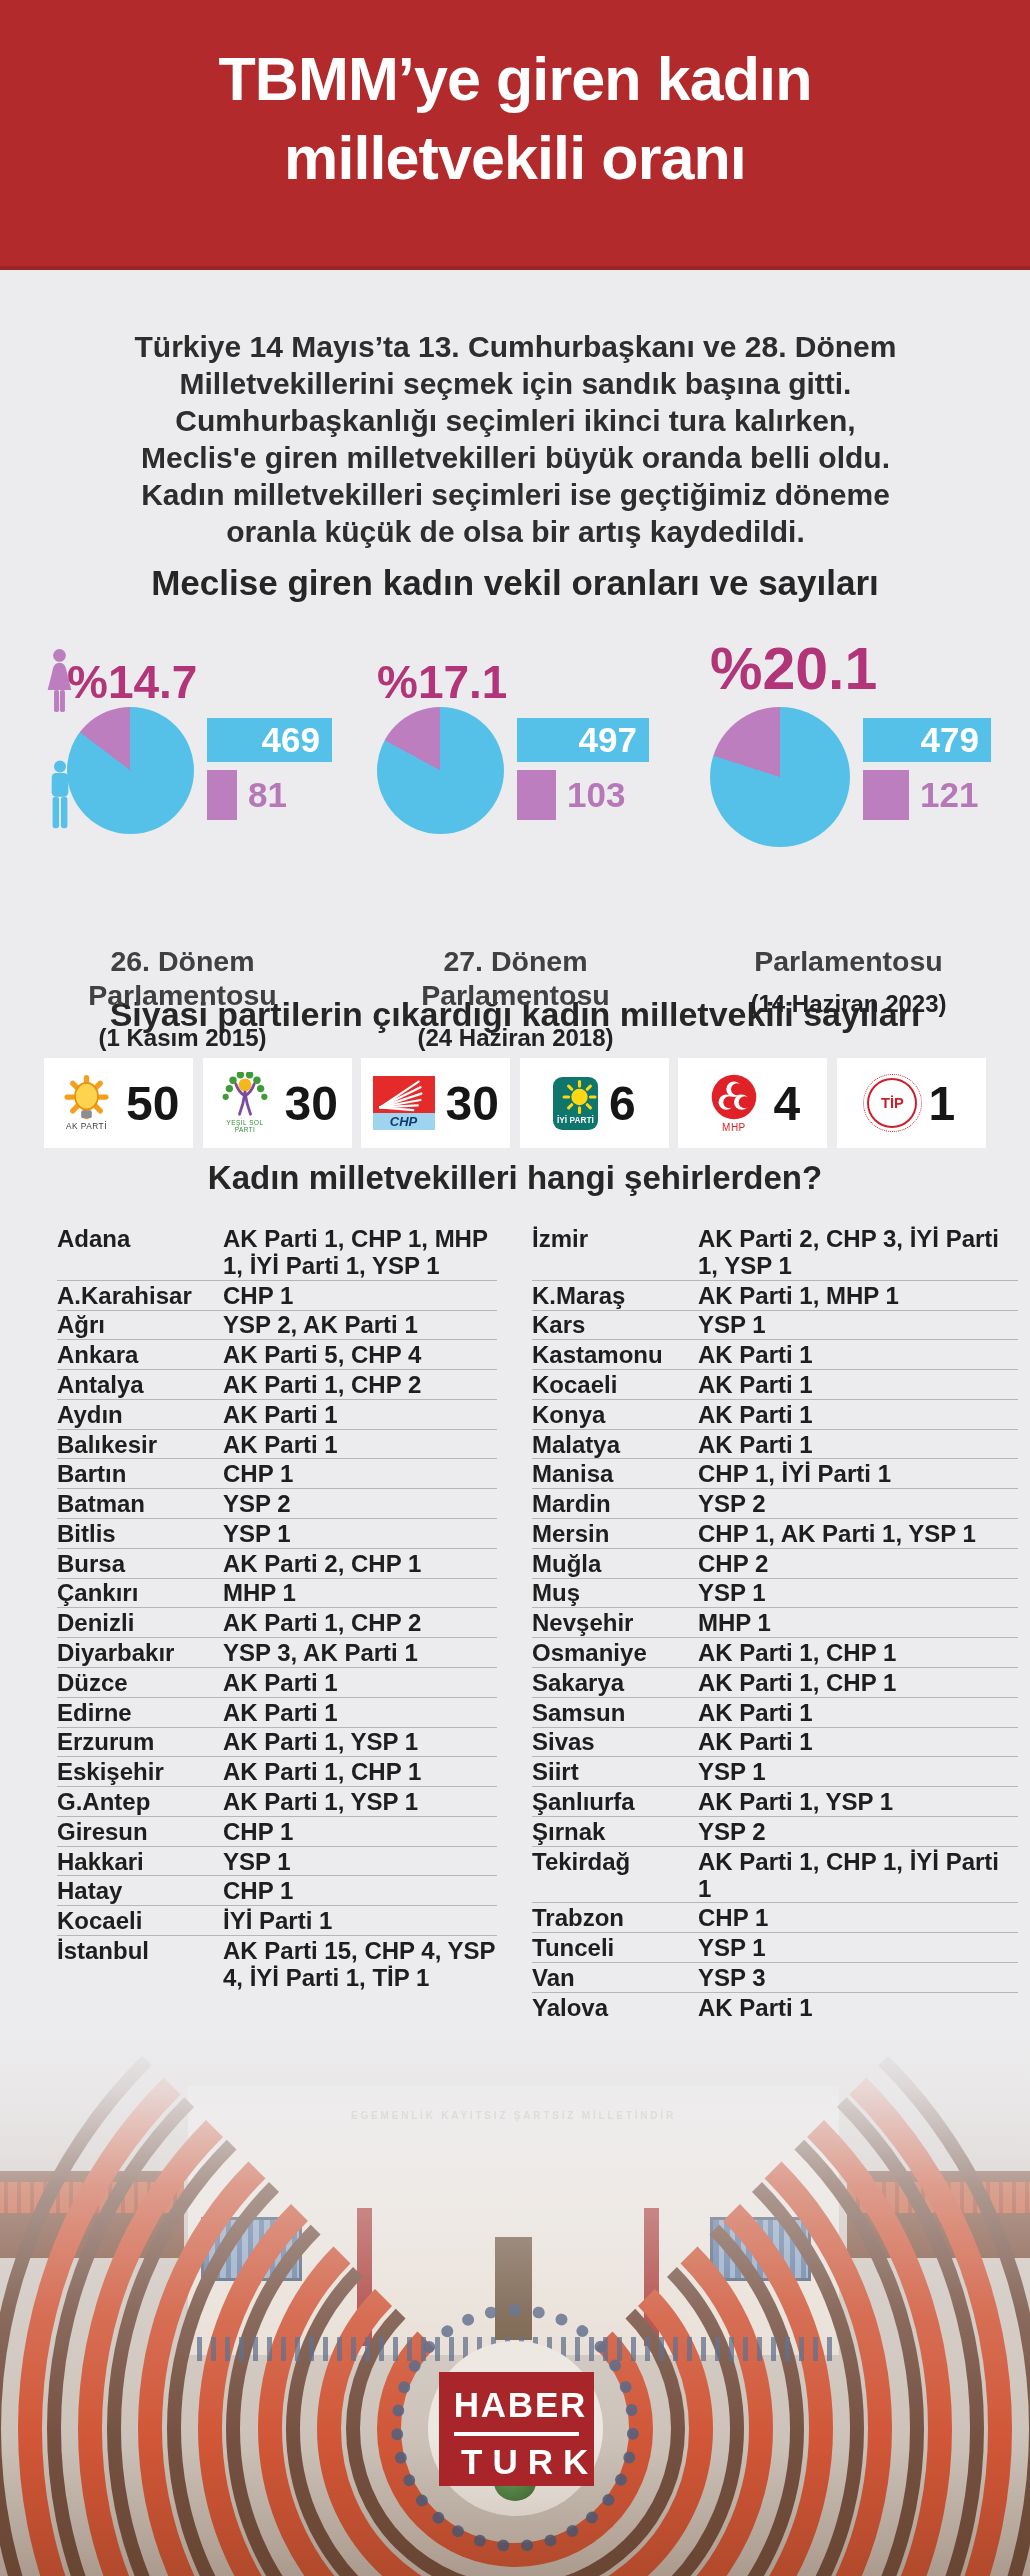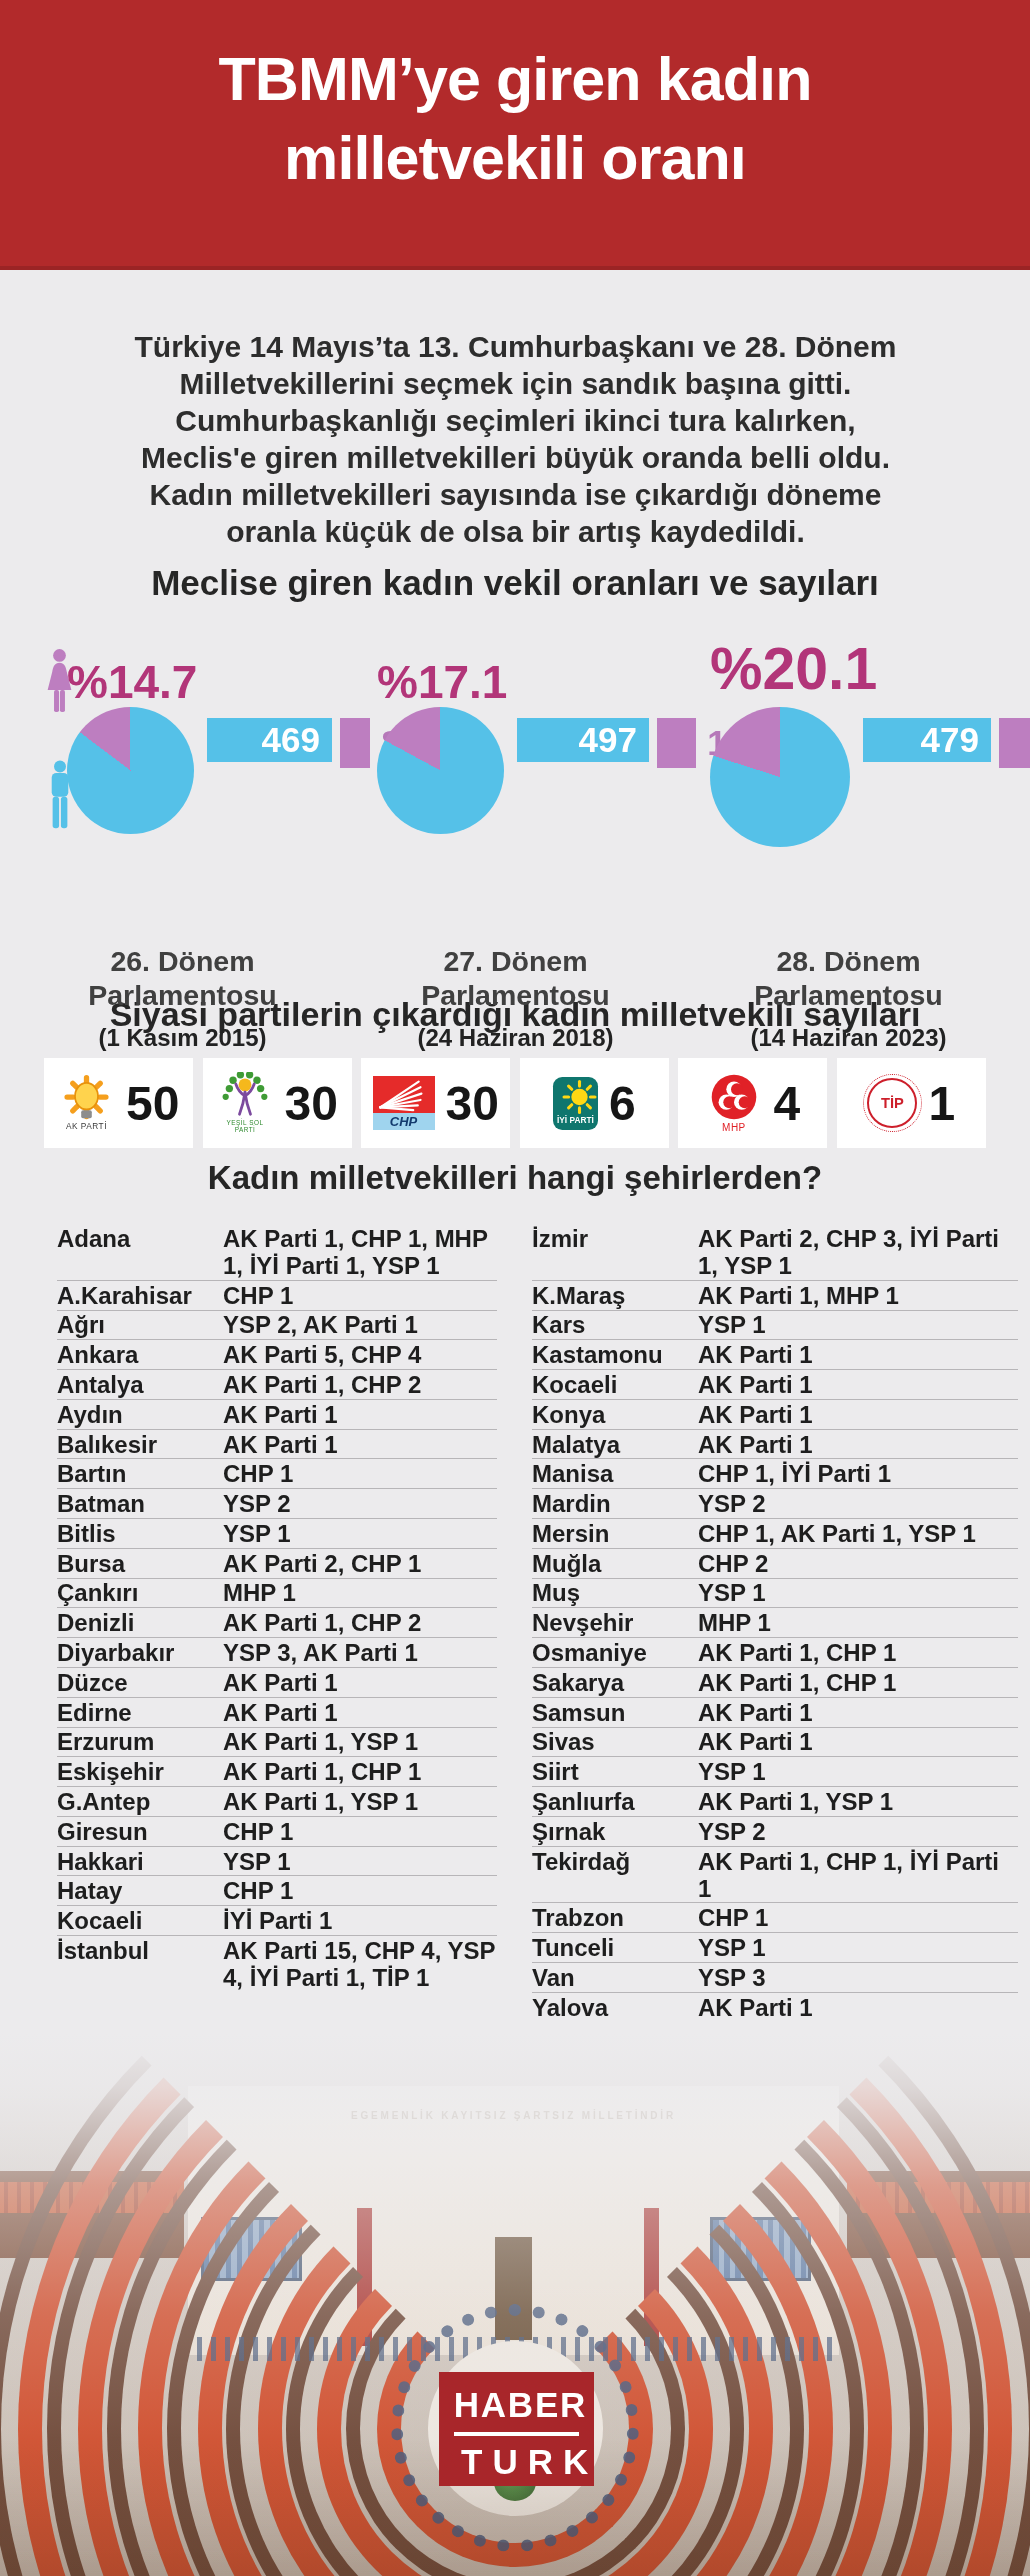--- a/index.html
+++ b/index.html
@@ -25,21 +25,21 @@
 
   .charts-row{position:absolute;top:635px;left:16px;display:flex;}
   .chart-col{position:relative;width:333px;height:432px;}
   .chart-col:nth-child(1){--pie:127px;--pieleft:51px;}
   .chart-col:nth-child(2){--pie:127px;--pieleft:28px;}
   .chart-col:nth-child(3){--pie:140px;--pieleft:28px;}
   .pct{position:absolute;top:20px;left:var(--pieleft);width:var(--pie);text-align:center;font-size:46px;font-weight:bold;color:#b23579;}
   .chart-col:nth-child(3) .pct{font-size:59px;top:0;}
   .chart-row{position:absolute;top:72px;left:var(--pieleft);display:flex;align-items:flex-start;}
   .pie{width:var(--pie);height:var(--pie);border-radius:50%;flex:none;}
-  .bars{display:flex;flex-direction:row;gap:8.3px;margin-left:13px;margin-top:11px;}
+  .bars{display:flex;flex-direction:column;gap:8.3px;margin-left:13px;margin-top:11px;}
   .bar-men{height:44px;background:#55c1e8;color:#fff;display:flex;align-items:center;justify-content:flex-end;padding-right:12px;box-sizing:border-box;font-size:35px;font-weight:bold;}
   .bar-women-row{display:flex;align-items:center;gap:11px;}
   .bar-women{height:50px;background:#bd7ec0;}
   .women-num{font-size:35px;font-weight:bold;color:#b678b9;}
   .period{position:absolute;top:309px;left:0;width:100%;text-align:center;}
   .period-name{font-size:28.5px;line-height:34px;font-weight:bold;color:#404040;}
   .period-date{margin-top:12px;font-size:24px;font-weight:600;color:#222;}
 
   
   .parties-row{position:absolute;top:1058px;left:44px;width:942px;height:90px;display:flex;gap:9.2px;}
@@ -107,21 +107,21 @@
 
   <div class="intro">
   <div class="intro-line">Türkiye 14 Mayıs’ta 13. Cumhurbaşkanı ve 28. Dönem</div>
 
   <div class="intro-line">Milletvekillerini seçmek için sandık başına gitti.</div>
 
   <div class="intro-line">Cumhurbaşkanlığı seçimleri ikinci tura kalırken,</div>
 
   <div class="intro-line">Meclis'e giren milletvekilleri büyük oranda belli oldu.</div>
 
-  <div class="intro-line">Kadın milletvekilleri sayısında ise çıkardığı döneme</div>
+  <div class="intro-line">Kadın milletvekilleri seçimleri ise geçtiğimiz döneme</div>
 
   <div class="intro-line">oranla küçük de olsa bir artış kaydedildi.</div>
 </div>
 
   <div class="sec-heading" id="h-sec1">Meclise giren kadın vekil oranları ve sayıları</div>
   <div class="sec-heading" id="h-sec2">Siyasi partilerin çıkardığı kadın milletvekili sayıları</div>
   <div class="sec-heading" id="h-sec3">Kadın milletvekilleri hangi şehirlerden?</div>
 
   <div class="icons-col">
     <svg class="female" width="31" height="66" viewBox="0 0 34 72">
@@ -192,21 +192,20 @@
       <div class="bars">
         <div class="bar-men" style="width: 128px;">479</div>
         <div class="bar-women-row">
           <div class="bar-women" style="width: 46px;"></div>
           <div class="women-num">121</div>
         </div>
       </div>
     </div>
     <div class="period">
       <div class="period-name">
-        <span style="display:block">28. Dönem</span>
         <span style="display:block">Parlamentosu</span>
       </div>
       <div class="period-date">(14 Haziran 2023)</div>
     </div>
   </div>
 </div>
 
   <div class="parties-row">
     <div class="party-card">
       <div class="party-logo">

